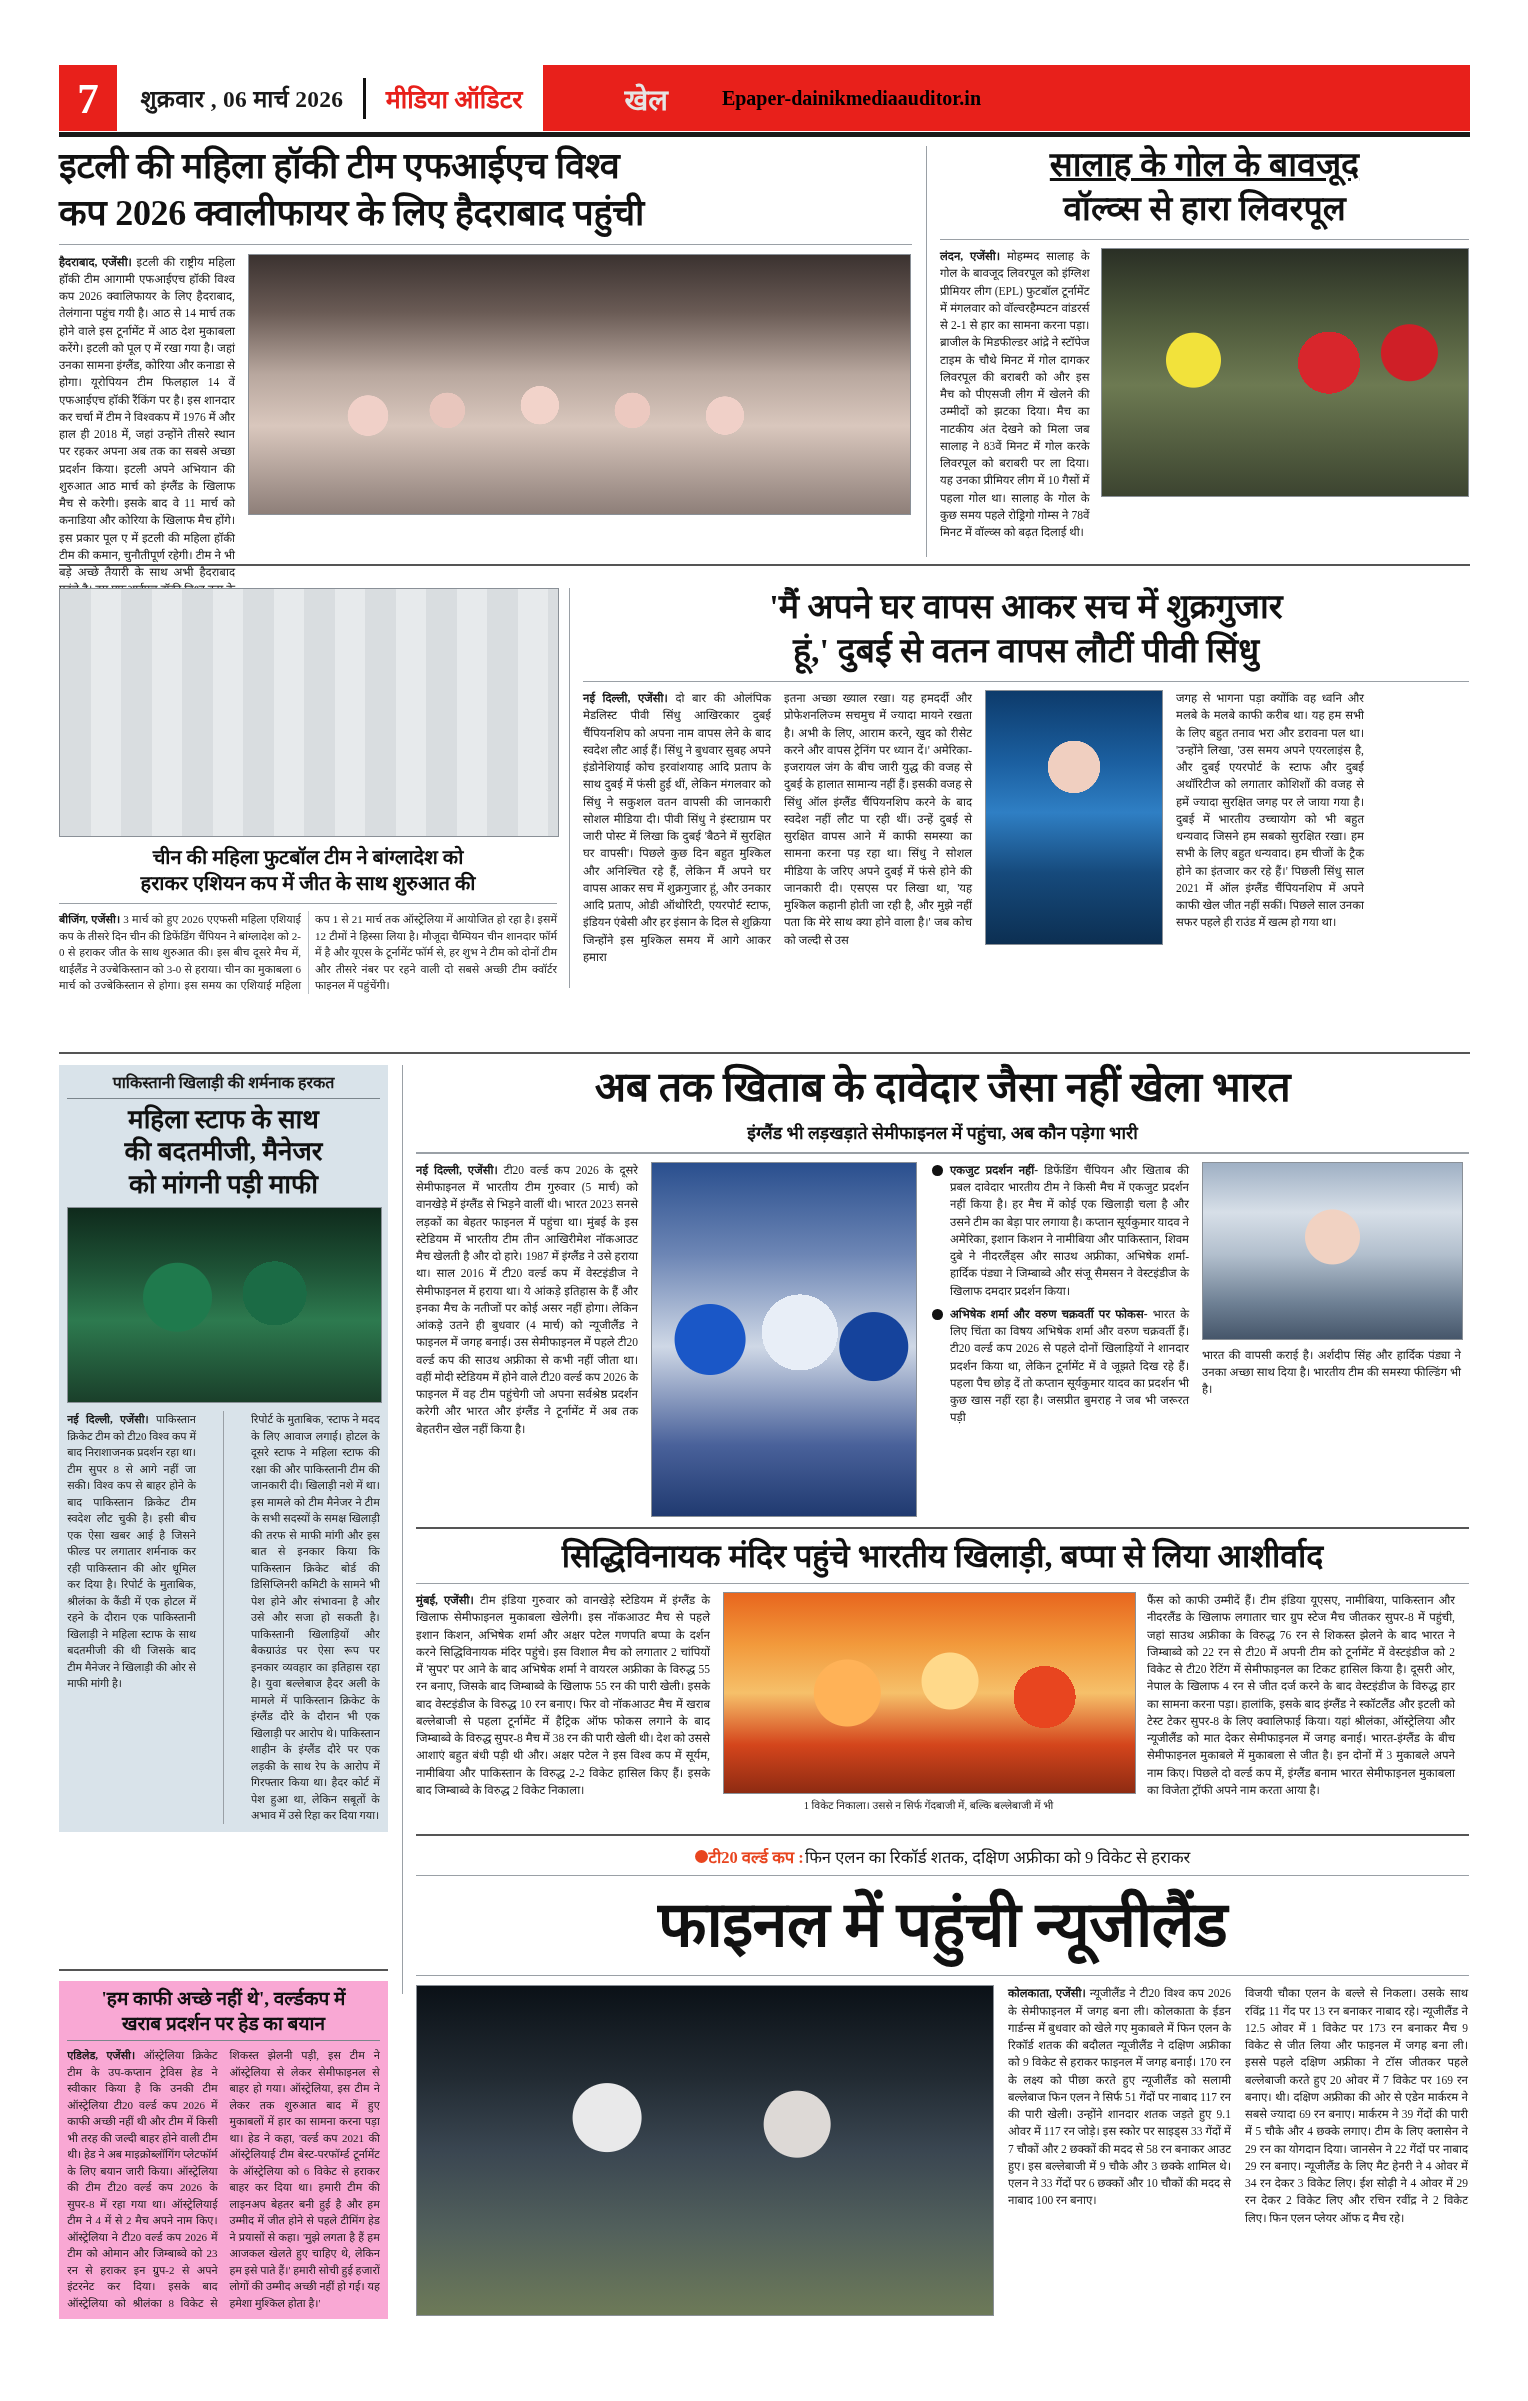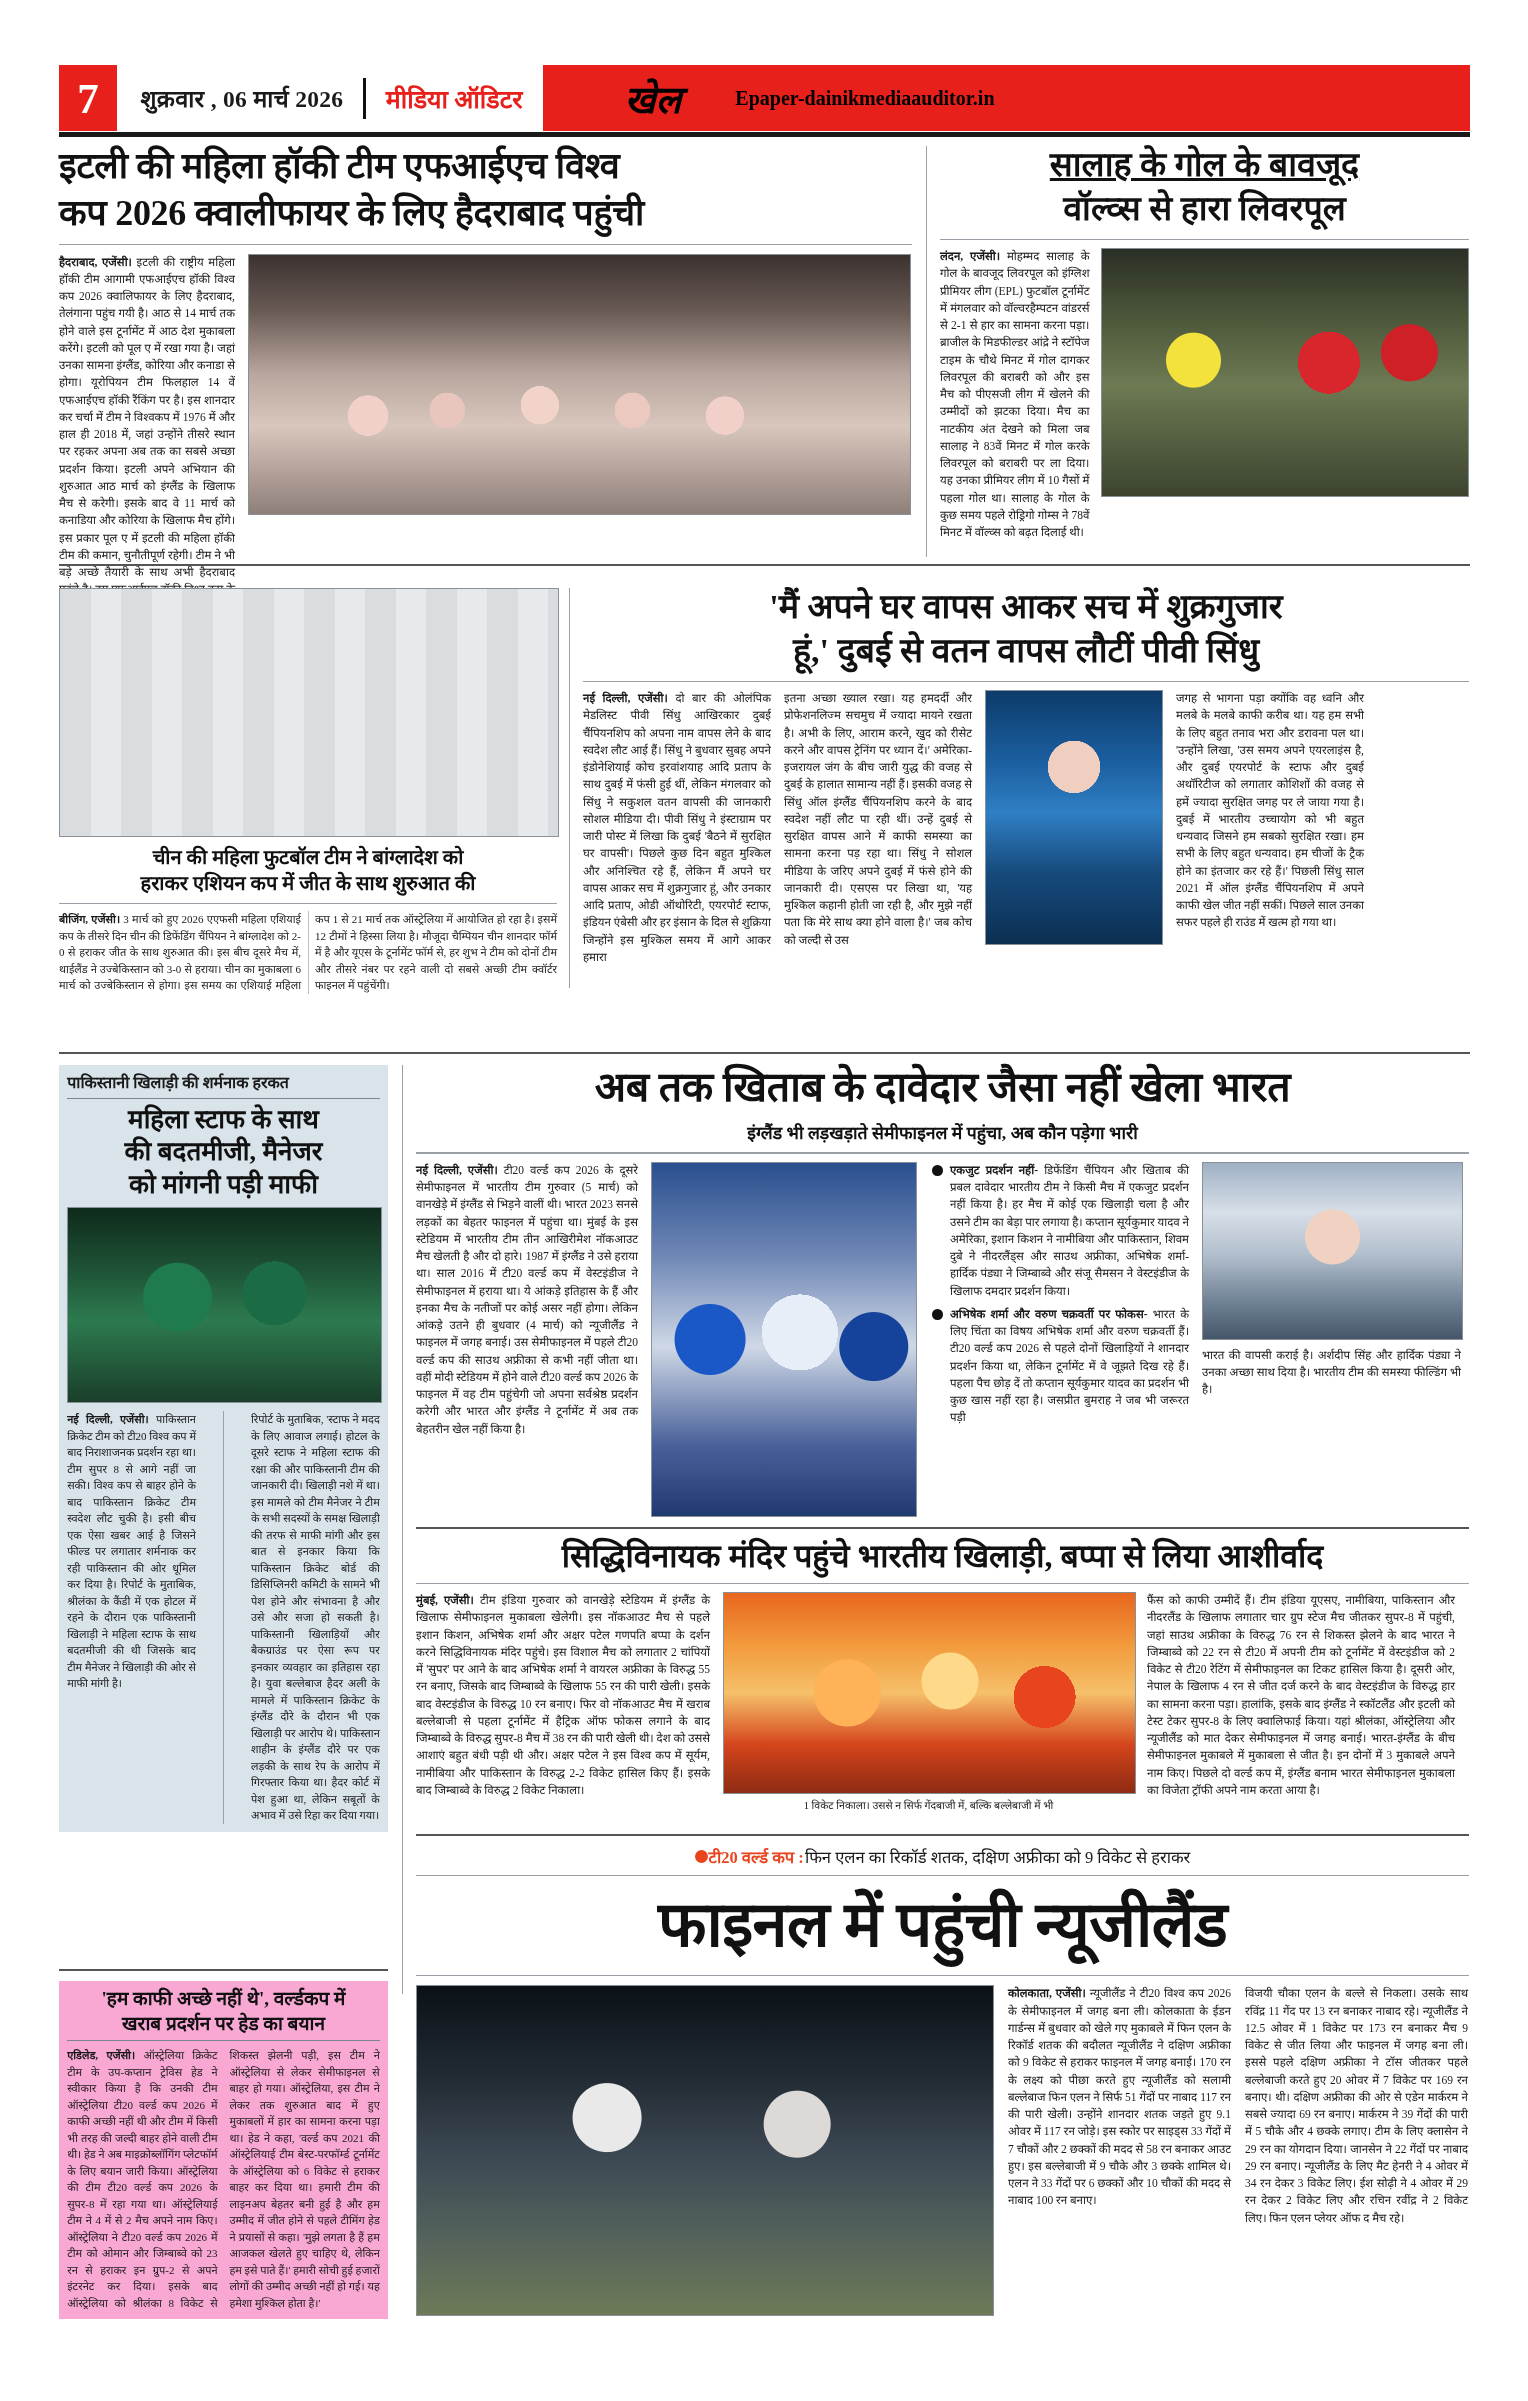--- a/index.html
+++ b/index.html
@@ -12,21 +12,21 @@
   }
   .page{position:relative;width:1528px;height:2401px;background:#fff;box-sizing:border-box;padding:0;}
 
   
   .masthead{position:absolute;left:59px;top:65px;width:1411px;height:66px;background:#e8201b;display:flex;align-items:stretch;}
   .mh-white{background:#fff;display:flex;align-items:center;height:100%;}
   .mh-pageno{width:58px;display:flex;align-items:center;justify-content:center;color:#fff;font-weight:bold;font-size:43px;font-family:"Liberation Serif",serif;line-height:1;}
   .mh-date{padding:0 20px 0 23.5px;font-size:23.5px;font-weight:bold;color:#1a1a1a;white-space:nowrap;letter-spacing:0.3px;}
   .mh-sep{width:2.4px;background:#111;height:41px;align-self:center;}
   .mh-brand{padding:0 20px;font-size:25px;font-weight:bold;color:#e8201b;white-space:nowrap;}
-  .mh-section{flex:0 0 auto;display:flex;align-items:center;justify-content:center;color:#000000;font-size:38px;font-weight:bold;padding:0 54px 0 82px;font-style:italic;}
+  .mh-section{flex:0 0 auto;display:flex;align-items:center;justify-content:center;color:#e5e5e5;font-size:29px;font-weight:bold;padding:0 54px 0 82px;}
   .mh-site{display:flex;align-items:center;color:#000000;font-size:20px;font-weight:bold;white-space:nowrap;}
   .mh-rule{position:absolute;left:59px;top:132px;width:1411px;height:5.3px;background:#1a1a1a;}
 
   
   .rule-h{background:#9aa0a6;height:1.2px;}
   .rule-v{background:#9aa0a6;width:1.2px;}
   .hl{font-weight:bold;color:#111;line-height:1.12;}
   .body-txt{font-size:11.5px;line-height:1.5;text-align:justify;color:#1a1a1a;}
   .body-txt .lead{font-weight:bold;}
   .photo{background:#c9cdd2;border:1.2px solid #8a9097;background-size:cover;background-position:center;}
@@ -141,21 +141,21 @@
       <div class="photo img-sindhu" style="width:176px;height:253px;flex:0 0 176px;"></div>
       <div style="width:188px;">
         <div class="body-txt">जगह से भागना पड़ा क्योंकि वह ध्वनि और मलबे के मलबे काफी करीब था। यह हम सभी के लिए बहुत तनाव भरा और डरावना पल था। 'उन्होंने लिखा, 'उस समय अपने एयरलाइंस है, और दुबई एयरपोर्ट के स्टाफ और दुबई अथॉरिटीज को लगातार कोशिशों की वजह से हमें ज्यादा सुरक्षित जगह पर ले जाया गया है। दुबई में भारतीय उच्चायोग को भी बहुत धन्यवाद जिसने हम सबको सुरक्षित रखा। हम सभी के लिए बहुत धन्यवाद। हम चीजों के ट्रैक होने का इंतजार कर रहे हैं।' पिछली सिंधु साल 2021 में ऑल इंग्लैंड चैंपियनशिप में अपने काफी खेल जीत नहीं सकीं। पिछले साल उनका सफर पहले ही राउंड में खत्म हो गया था।</div>
       </div>
     </div>
   </div>
 
   <div class="rule-h" style="position:absolute;left:59px;top:1052px;width:1411px;height:1.8px;background:#555;"></div>
 
   <div style="position:absolute;left:59px;top:1065px;width:329px;background:#d9e3ea;padding:5.9px 8.2px 8.2px 8.2px;box-sizing:border-box;">
-    <div style="font-size:16px;font-weight:bold;text-align:left;color:#1a1a1a;">पाकिस्तानी खिलाड़ी की शर्मनाक हरकत</div>
+    <div style="font-size:16px;font-weight:bold;text-align:center;color:#1a1a1a;">पाकिस्तानी खिलाड़ी की शर्मनाक हरकत</div>
     <div class="rule-h" style="margin:4.7px 0 5.9px 0;background:#7b858c;"></div>
     <div class="hl" style="font-size:26px;text-align:center;">महिला स्टाफ के साथ</div>
     <div class="hl" style="font-size:26px;text-align:center;margin-top:3.5px;">की बदतमीजी, मैनेजर</div>
     <div class="hl" style="font-size:26px;text-align:center;margin-top:3.5px;">को मांगनी पड़ी माफी</div>
     <div class="photo img-pak" style="width:313px;height:194px;margin-top:8.2px;"></div>
     <div style="display:flex;gap:27px;margin-top:8.2px;">
       <div style="width:146px;">
         <div class="body-txt" style="font-size:11px;"><span class="lead">नई दिल्ली, एजेंसी।</span> <span>पाकिस्तान क्रिकेट टीम को टी20 विश्व कप में बाद निराशाजनक प्रदर्शन रहा था। टीम सुपर 8 से आगे नहीं जा सकी। विश्व कप से बाहर होने के बाद पाकिस्तान क्रिकेट टीम स्वदेश लौट चुकी है। इसी बीच एक ऐसा खबर आई है जिसने फील्ड पर लगातार शर्मनाक कर रही पाकिस्तान की ओर धूमिल कर दिया है। रिपोर्ट के मुताबिक, श्रीलंका के कैंडी में एक होटल में रहने के दौरान एक पाकिस्तानी खिलाड़ी ने महिला स्टाफ के साथ बदतमीजी की थी जिसके बाद टीम मैनेजर ने खिलाड़ी की ओर से माफी मांगी है।</span></div>
       </div>
       <div class="rule-v" style="height:auto;"></div>

